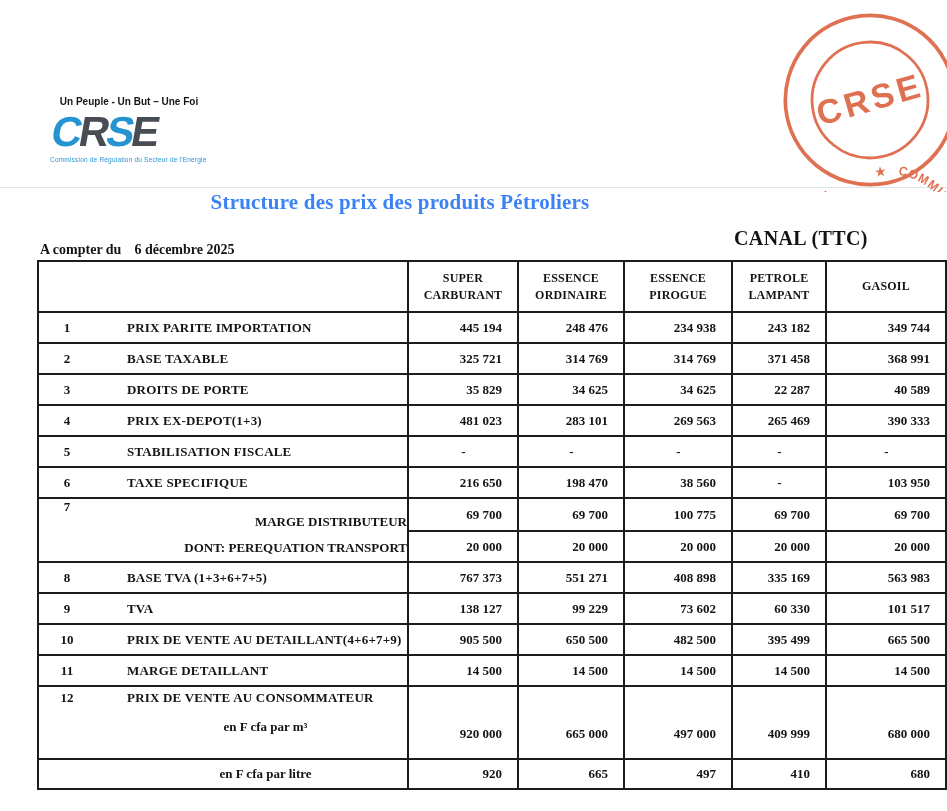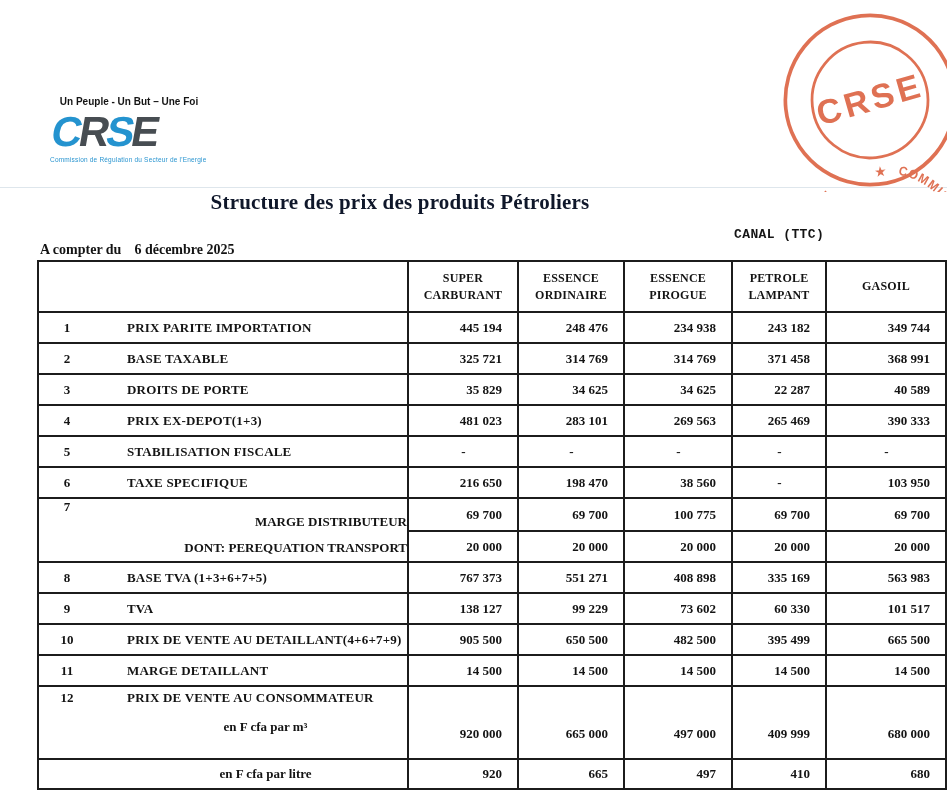--- a/index.html
+++ b/index.html
@@ -24,23 +24,23 @@
   .logo .dark { color:#474d52; }
   .logo-sub { font-size:6.5px; color:#2a95d0; margin-top:3px; margin-left:6px;
     white-space:nowrap; letter-spacing:.2px; }
 
   
   .stamp { position:absolute; left:778px; top:8px; width:184px; height:184px; opacity:.93; }
   .stamp text { font-family:"Liberation Sans", sans-serif; font-weight:bold; }
 
   
   .doc-title { position:absolute; left:170px; top:190px; width:460px; text-align:center;
-    font-size:21px; font-weight:bold; color:#0f172a; letter-spacing:.2px; }
-  .canal { position:absolute; left:734px; top:227px; font-size:13px; font-weight:bold;
-    letter-spacing:.4px;font-family:Liberation Mono, monospace; }
+    font-size:21px; font-weight:bold; color:#3b82f6; letter-spacing:.2px; }
+  .canal { position:absolute; left:734px; top:227px; font-size:20px; font-weight:bold;
+    letter-spacing:.4px; }
   .date-line { position:absolute; left:40px; top:242px; font-size:14px; font-weight:bold; }
   .date-line .gap { display:inline-block; width:13px; }
 
   
   table.price { position:absolute; left:37px; top:260px; width:908px;
     border-collapse:collapse; table-layout:fixed; font-weight:bold; }
   table.price td, table.price th { border:2px solid #1c1c1c; overflow:hidden; }
   th.corner { border:none; background:transparent; }
   th.prod { height:45px; font-size:12px; text-align:center; vertical-align:middle;
     padding:2px 7px; line-height:1.35; letter-spacing:.2px; font-weight:bold; }

